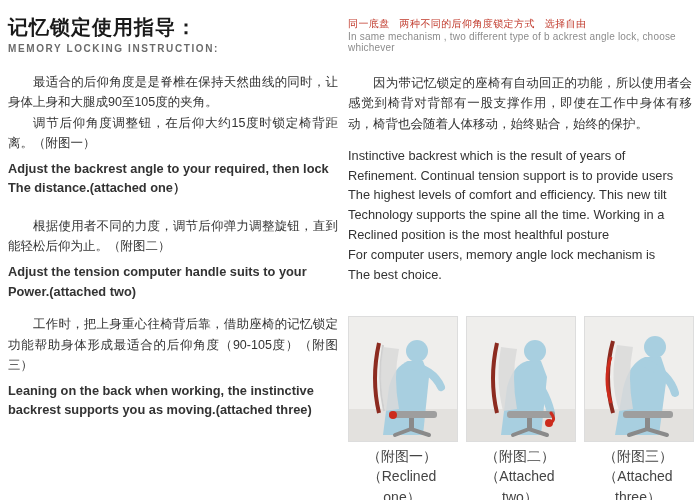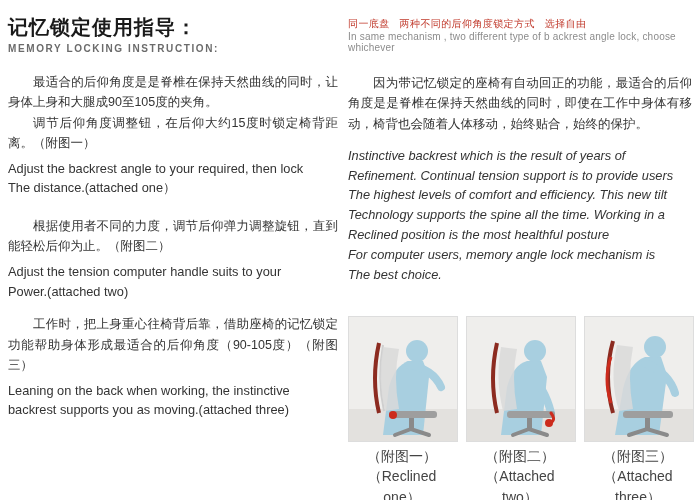--- a/index.html
+++ b/index.html
@@ -58,20 +58,21 @@
     color: #333333;
     text-align: justify;
   }
   .cn-indent {
     text-indent: 2em;
   }
   .en-text {
     font-size: 12.8px;
     line-height: 1.52;
     color: #333333;
+    font-weight: bold;
   }
   .gap-sm { height: 6px; }
 
   
   .head-red {
     font-size: 10px;
     font-weight: normal;
     color: #c0392b;
     letter-spacing: 0.4px;
     margin-top: 9px;
@@ -89,21 +90,20 @@
     line-height: 1.62;
     color: #333333;
     text-align: justify;
     text-indent: 2em;
   }
   .r-en {
     font-size: 12.8px;
     line-height: 1.55;
     color: #333333;
     margin-top: 12px;
-    font-style: italic;
   }
 
   
   .figures {
     position: absolute;
     left: 348px;
     top: 316px;
     width: 344px;
     display: flex;
     justify-content: space-between;
@@ -162,21 +162,21 @@
 backrest supports you as moving.(attached three)</div>
     </div>
   </div>
 
   <div class="col-right">
     <div class="head-red">
       <span>同一底盘</span><span class="sp"></span><span>两种不同的后仰角度锁定方式</span><span class="sp"></span><span>选择自由</span>
     </div>
     <div class="head-sub">In same mechanism , two different type of b ackrest angle lock, choose whichever</div>
 
-    <div class="r-cn">因为带记忆锁定的座椅有自动回正的功能，最适合的后仰角度是是脊椎在保持天然曲线的同时，即使在工作中身体有移动，椅背也会随着人体移动，始终贴合，始终的保护。</div>
+    <div class="r-cn">因为带记忆锁定的座椅有自动回正的功能，所以使用者会感觉到椅背对背部有一股支撑作用，即使在工作中身体有移动，椅背也会随着人体移动，始终贴合，始终的保护。</div>
     <div class="r-en" style="white-space: pre-line;">Instinctive backrest which is the result of years of
 Refinement. Continual tension support is to provide users
 The highest levels of comfort and efficiency. This new tilt
 Technology supports the spine all the time. Working in a
 Reclined position is the most healthful posture
 For computer users, memory angle lock mechanism is
 The best choice.</div>
   </div>
 
   <div class="figures">

